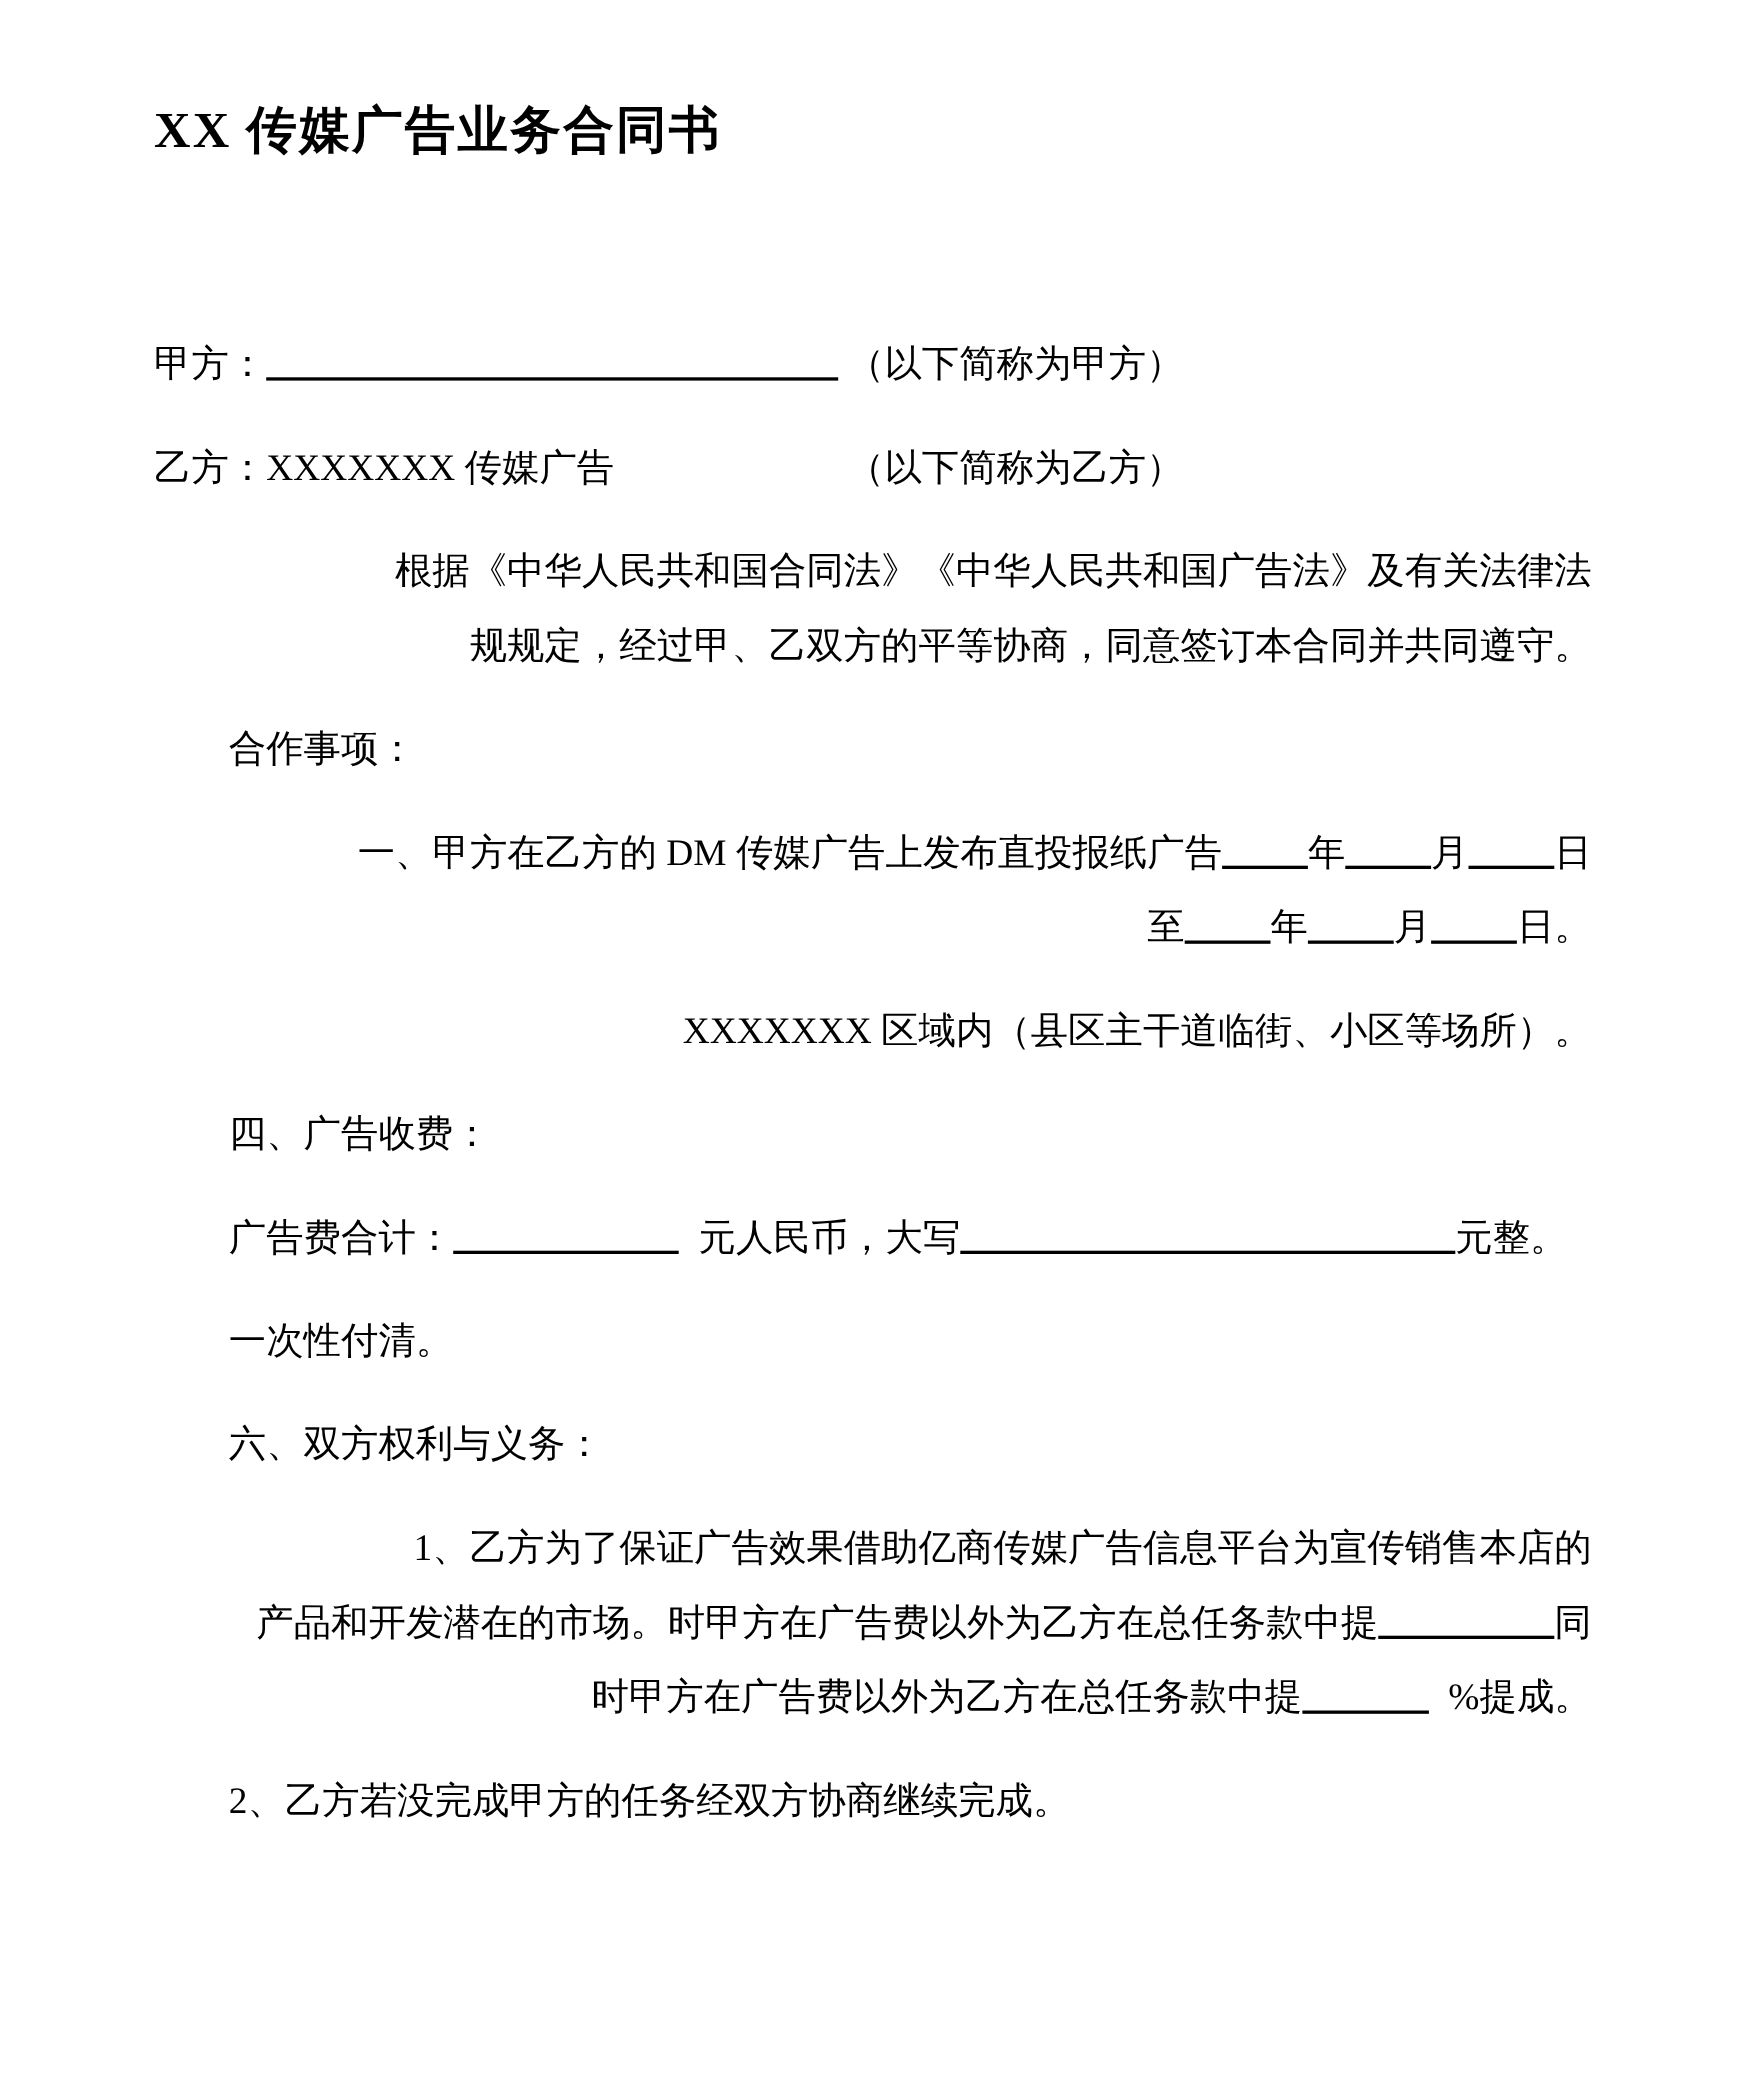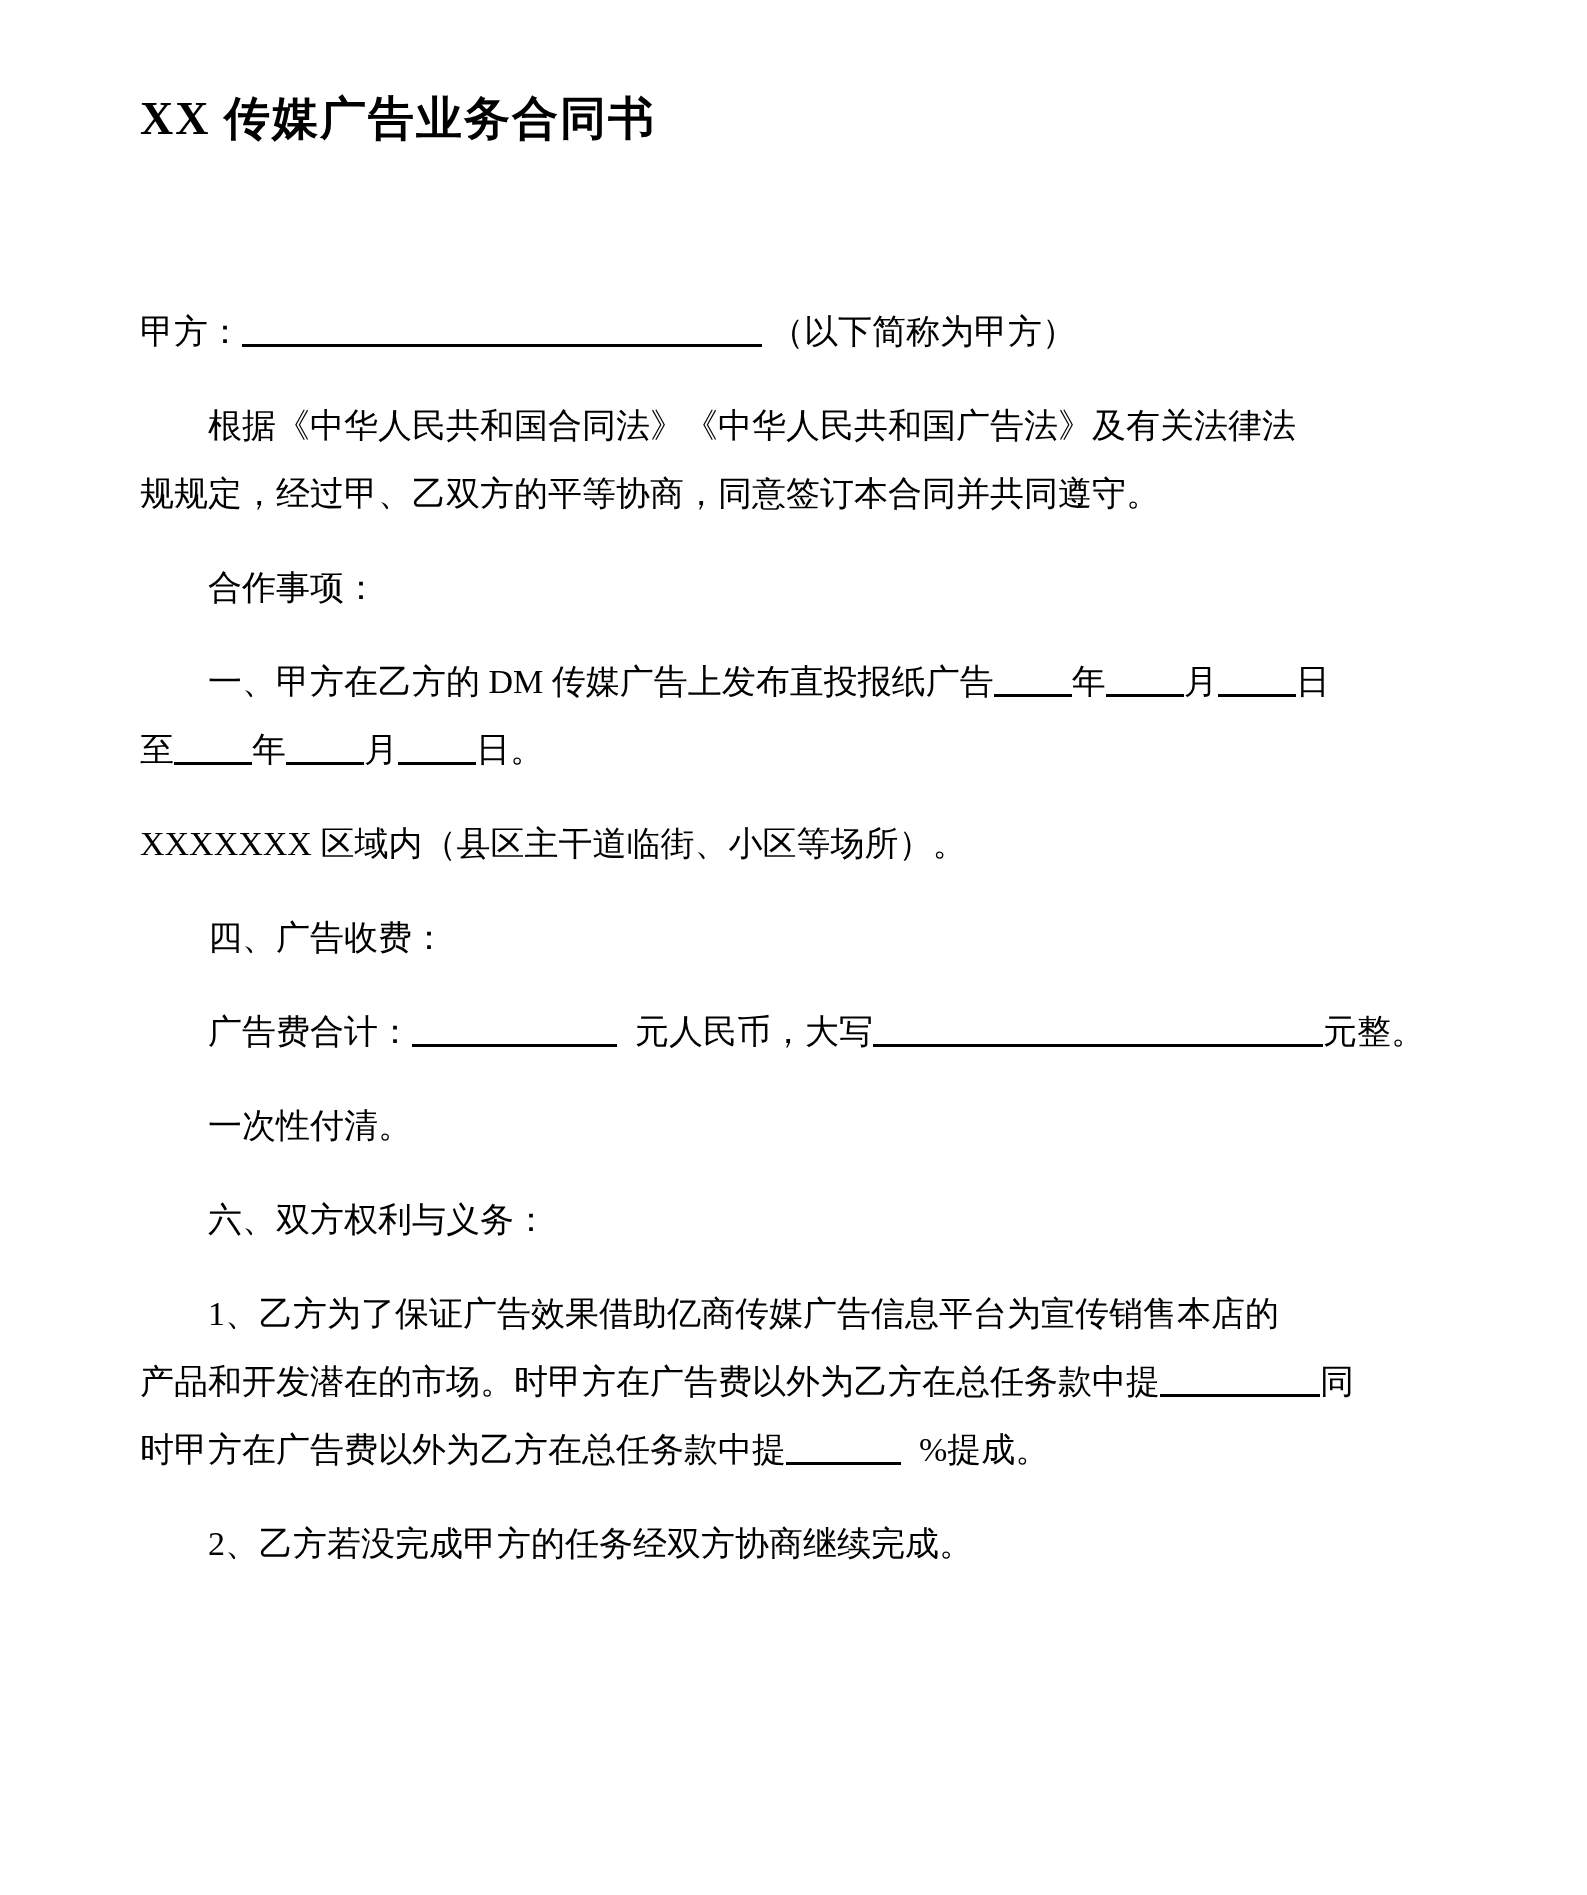--- a/index.html
+++ b/index.html
@@ -22,21 +22,21 @@
     font-weight: bold;
     line-height: 62px;
     margin-bottom: 148px;
     letter-spacing: 2px;
   }
   .para {
     font-size: 34px;
     line-height: 68px;
     margin: 26px 0;
   }
-  .line { display: block; }
+  .line { display: block; text-align: right; }
   .indent { padding-left: 68px; }
   .b { font-weight: normal; }
   .blank {
     display: inline-block;
     border-bottom: 3px solid #000000;
     height: 30px;
     vertical-align: -4px;
   }
   .party-left {
     display: inline-block;
@@ -55,20 +55,23 @@
 <body>
 
 <div class="page">
 
   <div class="doc-title">XX 传媒广告业务合同书</div>
 
   <div class="para">
     <span class="party-left"><span>甲方：</span><span class="blank w520"></span></span><span>（以下简称为甲方）</span>
   </div>
 
+  <div class="para">
+    <span class="party-left"><span>乙方：XXXXXXX 传媒广告</span></span><span>（以下简称为乙方）</span>
+  </div>
 
   <div class="para">
     <span class="line indent">根据《中华人民共和国合同法》《中华人民共和国广告法》及有关法律法</span>
     <span class="line">规规定，经过甲、乙双方的平等协商，同意签订本合同并共同遵守。</span>
   </div>
 
   <div class="para indent b">合作事项：</div>
 
   <div class="para">
     <span class="line indent"><span>一、甲方在乙方的 DM 传媒广告上发布直投报纸广告</span><span class="blank w78"></span><span>年</span><span class="blank w78"></span><span>月</span><span class="blank w78"></span><span>日</span></span>

